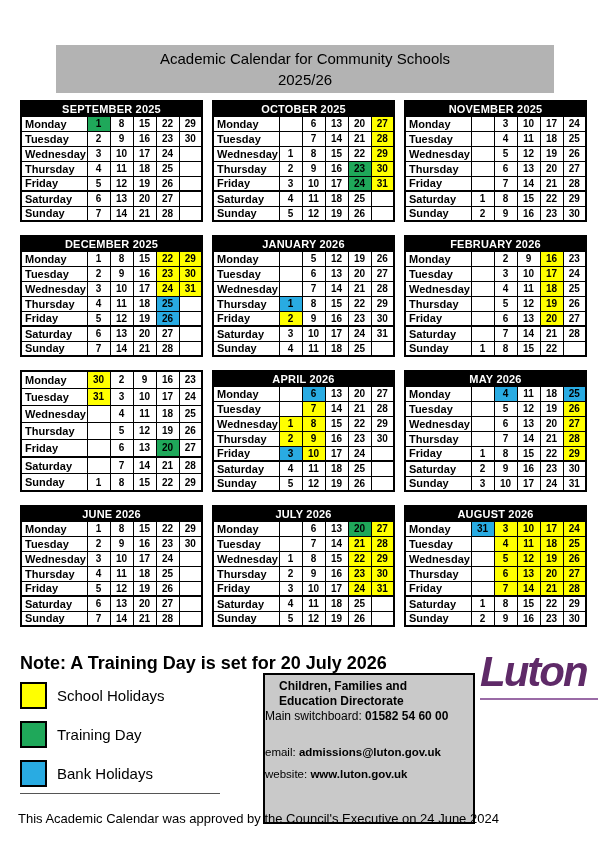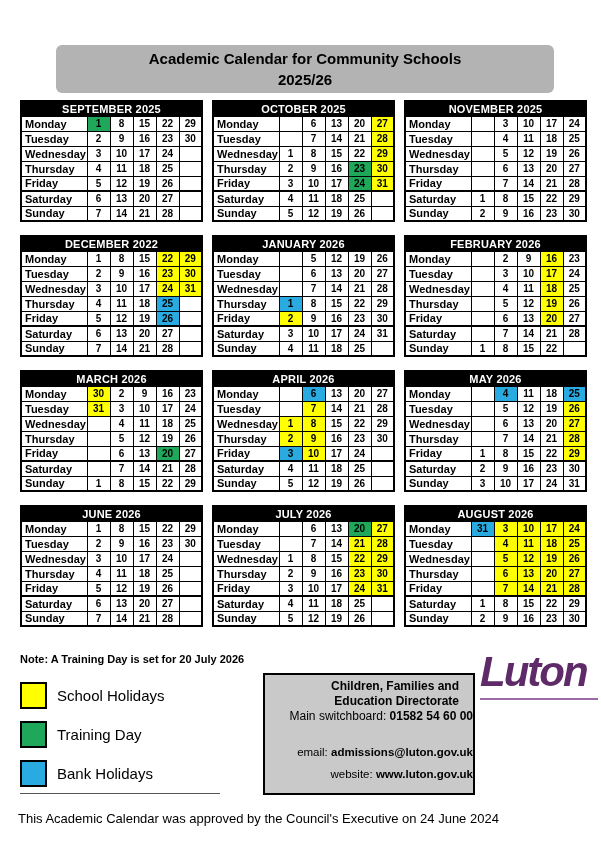--- a/index.html
+++ b/index.html
@@ -5,50 +5,50 @@
   :root{
     --school-holiday:#FFFF00; --bank-holiday:#29ABE2; --training-day:#1FA85A;
     --title-banner-bg:#B3B3B3; --contact-box-bg:#C9C9C9;
     --luton-purple:#5F2A68; --luton-underline:#9A6BA6;
   }
   *{box-sizing:border-box; margin:0; padding:0;}
   body{background:#fff; font-family:"Liberation Sans", sans-serif; color:#000;}
   .page{position:relative; width:601px; height:852px; background:#fff; overflow:hidden;}
 
   .title-banner{position:absolute; left:56px; top:45px; width:498px; background:var(--title-banner-bg);
-    text-align:center; font-weight:bold; font-size:15px; line-height:1.4; padding:3px 0;border-radius:6px;}
+    text-align:center; font-weight:normal; font-size:15px; line-height:1.4; padding:3px 0;}
 
   .months-grid{position:absolute; left:20px; top:100px; width:502px;
     display:grid; grid-template-columns:repeat(3,183px); column-gap:9px; row-gap:13px;}
 
   table.month{border-collapse:collapse; width:183px; table-layout:fixed; border:2px solid #000;}
   .month th.mh{background:#000; color:#fff; font-size:11px; font-weight:bold; height:15px;
     text-align:center; letter-spacing:.2px;}
   .month td{border:1px solid #000; height:15px; font-size:10px; font-weight:bold;
     text-align:center; padding:0; overflow:hidden; background:#fff;}
   .month td.day{text-align:left; padding-left:3px; font-size:11px;}
   .month tr.weekend td{border-top:2.5px solid #000;}
   .c-day{width:66px;} .c-date{width:23px;}
   .hl-school{background:var(--school-holiday) !important;}
   .hl-bank{background:var(--bank-holiday) !important;}
   .hl-training{background:var(--training-day) !important;}
 
-  .note{position:absolute; left:20px; top:653px; font-weight:bold; font-size:11px;}
+  .note{position:absolute; left:20px; top:653px; font-weight:bold; font-size:18px;}
 
   .legend{position:absolute; left:20px; top:682px; width:230px;text-align:right;}
   .legend-item{display:flex; align-items:center; margin-bottom:12px;}
   .swatch{width:27px; height:27px; border:2px solid #000; margin-right:10px; flex:0 0 auto;}
   .sw-school{background:var(--school-holiday);}
   .sw-bank{background:var(--bank-holiday);}
   .sw-training{background:var(--training-day);}
   .legend-label{font-size:15px;}
   .legend-underline{width:200px; height:1px; background:#555; margin-top:-6px;}
 
-  .contact-box{position:absolute; left:263px; top:673px; width:212px; height:122px;
-    background:var(--contact-box-bg); border:2px solid #000; text-align:right; font-size:11.5px;}
+  .contact-box{position:absolute; left:263px; top:673px; width:212px; height:151px;
+    background:var(--contact-box-bg); border:2px solid #000; text-align:left; font-size:11.5px;}
   .contact-title{font-weight:bold; font-size:12px; margin-top:4px; line-height:1.25; padding:0 14px;}
   .contact-phone{margin-top:0; font-size:12px;}
   .contact-email{margin-top:23px;}
   .contact-web{margin-top:10px;}
   .b{font-weight:bold;}
 
   .luton{position:absolute; left:480px; top:648px; width:118px;font-style:italic;}
   .luton-text{font-weight:bold; font-size:42px; line-height:1.15; color:var(--luton-purple); letter-spacing:-2px;}
   .luton-rule{height:2px; background:var(--luton-underline); margin-top:2px;}
 
@@ -266,21 +266,21 @@
           </tr>
         </tbody>
       </table>
       <table class="month">
         <colgroup>
           <col class="c-day">
           <col class="c-date" span="5">
         </colgroup>
         <tbody>
           <tr>
-            <th colspan="6" class="mh">DECEMBER 2022</th>
+            <th colspan="6" class="mh">DECEMBER 2025</th>
           </tr>
           <tr>
             <td class="day">Monday</td>
             <td class="date">1</td>
             <td class="date">8</td>
             <td class="date">15</td>
             <td class="date hl-school">22</td>
             <td class="date hl-school">29</td>
           </tr>
           <tr>
@@ -466,23 +466,20 @@
             <td class="date"></td>
           </tr>
         </tbody>
       </table>
       <table class="month">
         <colgroup>
           <col class="c-day">
           <col class="c-date" span="5">
         </colgroup>
         <tbody>
-          <tr>
-            <th colspan="6" class="mh">MARCH 2026</th>
-          </tr>
           <tr>
             <td class="day">Monday</td>
             <td class="date hl-school">30</td>
             <td class="date">2</td>
             <td class="date">9</td>
             <td class="date">16</td>
             <td class="date">23</td>
           </tr>
           <tr>
             <td class="day">Tuesday</td>

